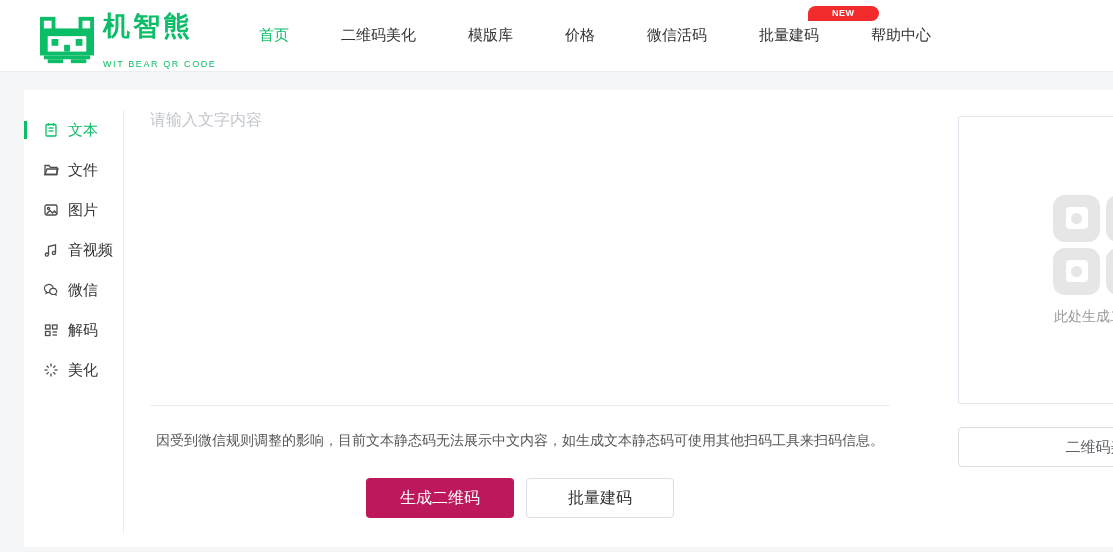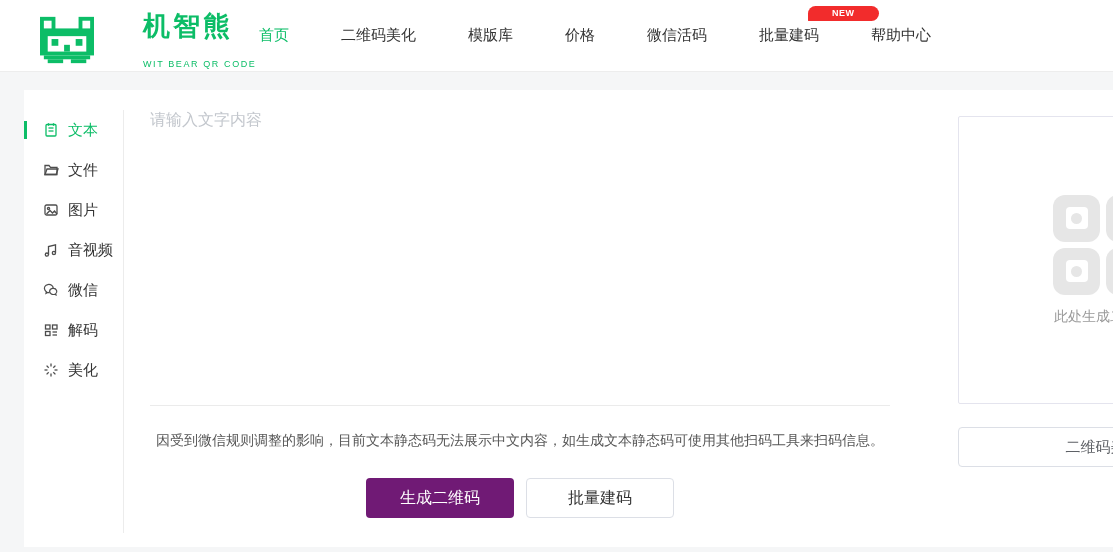--- a/index.html
+++ b/index.html
@@ -7,21 +7,21 @@
   body {
     font-family:"Liberation Sans","DejaVu Sans",sans-serif;
     background:#f5f6f7; color:#333; position:relative;
   }
 
   
   .header {
     position:absolute; left:0; top:0; width:1113px; height:72px;
     background:#fff; border-bottom:1px solid #ededed;
   }
-  .logo { position:absolute; left:40px; top:11px; display:flex; align-items:center; cursor:pointer;gap:40px; }
+  .logo { position:absolute; left:40px; top:11px; display:flex; align-items:center; cursor:pointer; }
   .logo svg { display:block; }
   .logo-text { margin-left:9px; }
   .logo-title { font-size:27px; font-weight:bold; color:#0cbd67; letter-spacing:3px; line-height:30px; }
   .logo-sub { font-size:9px; color:#0cbd67; letter-spacing:1.6px; margin-top:18px; }
 
   .nav { position:absolute; left:259px; top:0; height:71px; display:flex; align-items:center; }
   .nav-item {
     position:relative; font-size:15px; color:#333; margin-right:52px;
     cursor:pointer; white-space:nowrap;
   }
@@ -72,21 +72,21 @@
   }
   .btn-row {
     position:absolute; left:0; top:388px; width:100%;
     display:flex; justify-content:center; gap:12px;
   }
   .btn {
     width:148px; height:40px; border-radius:4px; font-size:16px;
     display:flex; align-items:center; justify-content:center; cursor:pointer;
     font-family:"Liberation Sans","DejaVu Sans",sans-serif;
   }
-  .btn-primary { background:#701a75; color:#fff; border:none; }
+  .btn-primary { background:#be185d; color:#fff; border:none; }
   .btn-plain { background:#fff; color:#333; border:1px solid #dcdfe6; }
 
   
   .preview-card {
     position:absolute; left:934px; top:26px; width:290px; height:288px;
     background:#fff; border:1px solid #e4e4ee; border-radius:2px;
     display:flex; flex-direction:column; align-items:center; justify-content:center;
   }
   .qr-ph { display:grid; grid-template-columns:47px 47px; grid-template-rows:47px 47px; gap:6px; }
   .qr-mark {

